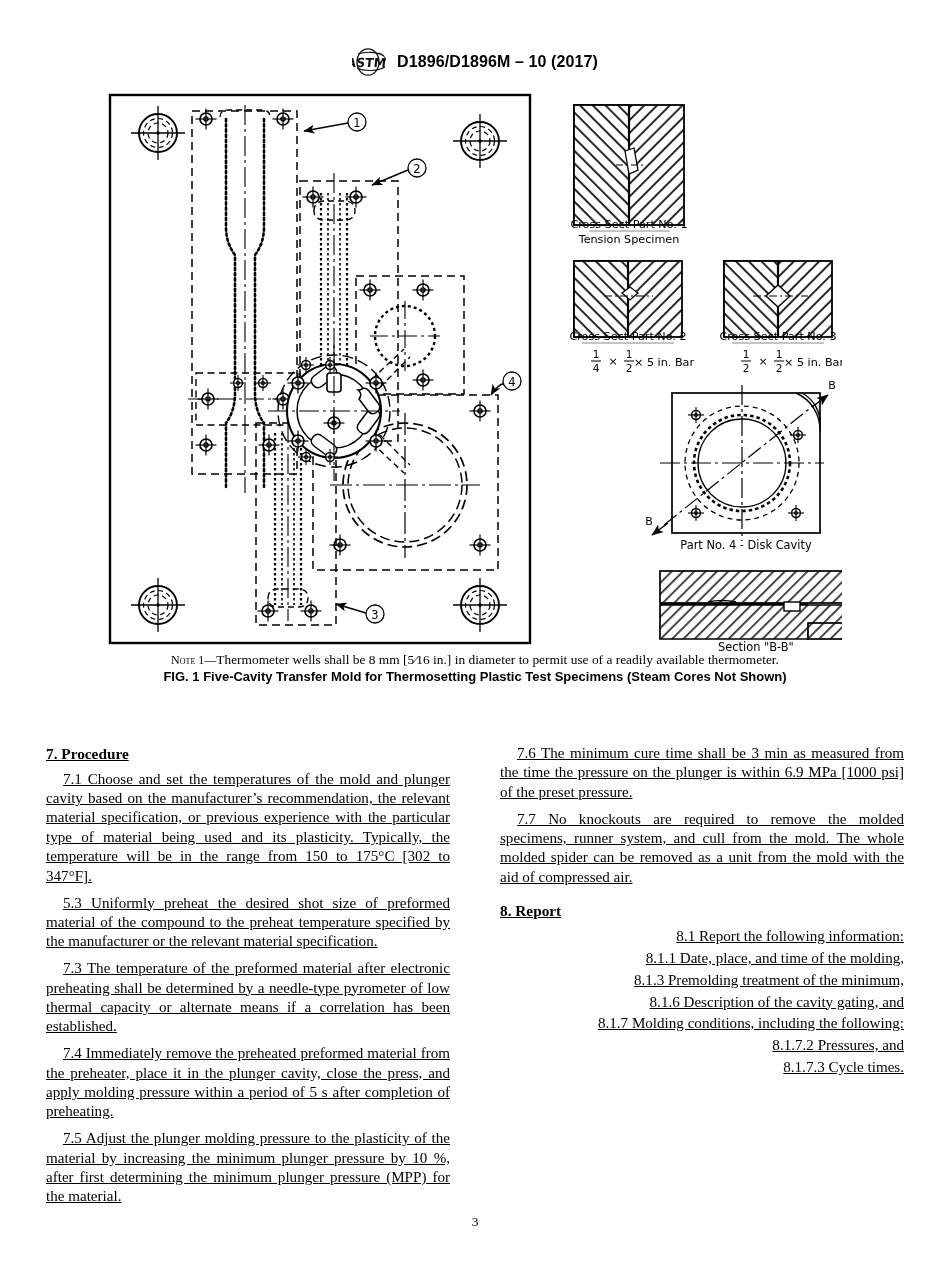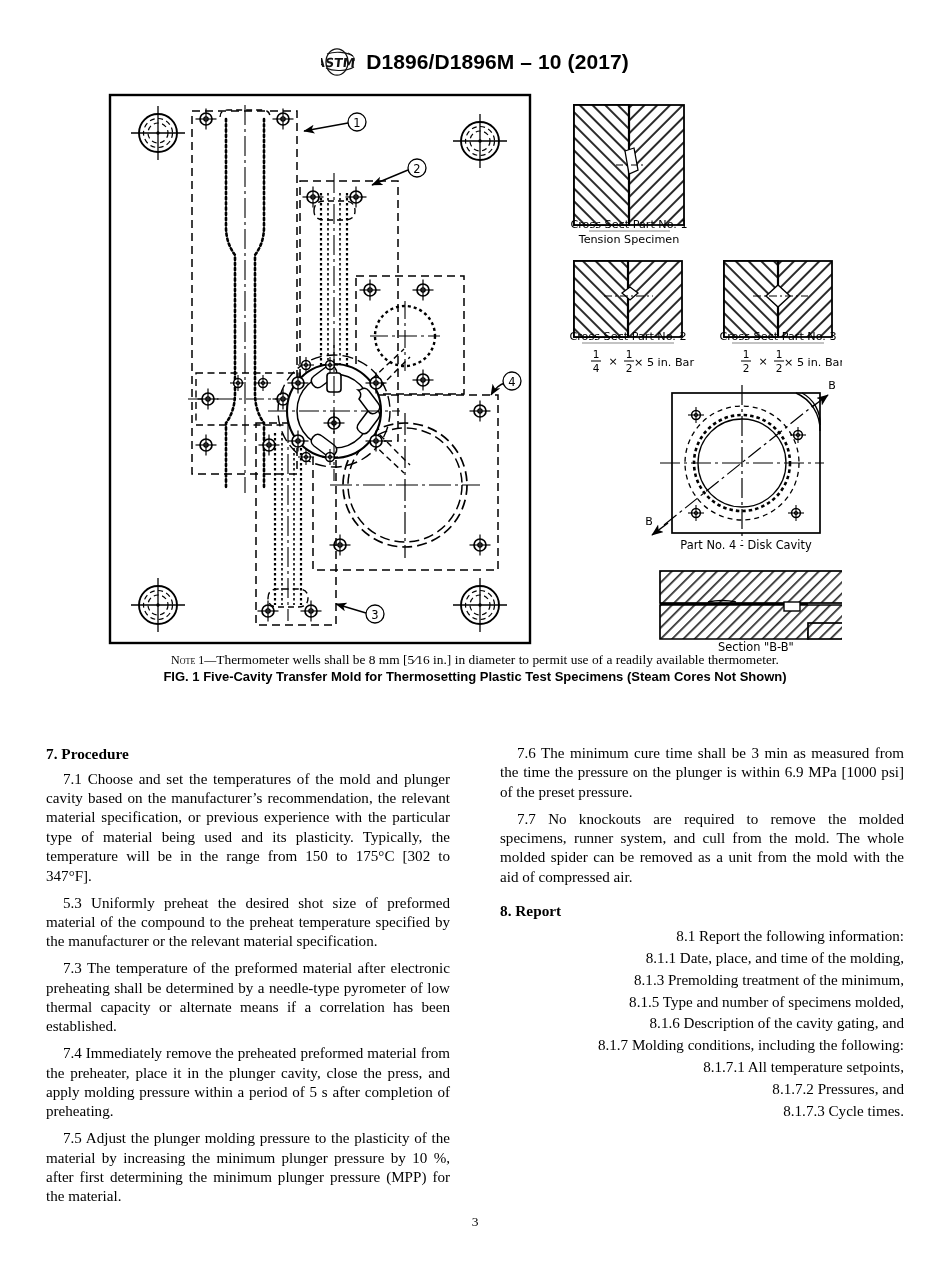--- a/index.html
+++ b/index.html
@@ -31,21 +31,21 @@
   }
   #astm-logo {
     width: 36px;
     height: 30px;
     flex: 0 0 auto;
     display: block;
   }
   #header-title {
     font-family: "Liberation Sans", "DejaVu Sans", sans-serif;
     font-weight: bold;
-    font-size: 21px;
+    font-size: 16px;
     letter-spacing: 0.1px;
     white-space: nowrap;
   }
 
   
   #figure-block {
     position: absolute;
     top: 93px;
     left: 108px;
     width: 734px;
@@ -80,20 +80,21 @@
 
   
   #body-columns {
     position: absolute;
     top: 744px;
     left: 46px;
     width: 858px;
     height: 460px;
     display: flex;
     gap: 50px;
+    text-decoration: underline;
   }
   .col {
     width: 410px;
     font-size: 15.1px;
     line-height: 1.285;
   }
   .sec-head {
     font-weight: bold;
     font-size: 15.3px;
     margin: 0 0 6px 0;
@@ -502,22 +503,20 @@
     <p class="para">7.5 Adjust the plunger molding pressure to the plasticity of the material by increasing the minimum plunger pressure by 10 %, after first determining the minimum plunger pressure (MPP) for the material.</p>
   </div>
 
   <div class="col">
     <p class="para">7.6 The minimum cure time shall be 3 min as measured from the time the pressure on the plunger is within 6.9 MPa [1000 psi] of the preset pressure.</p>
     <p class="para">7.7 No knockouts are required to remove the molded specimens, runner system, and cull from the mold. The whole molded spider can be removed as a unit from the mold with the aid of compressed air.</p>
     <div class="sec-head spaced">8.  Report</div>
     <p class="item">8.1 Report the following information:</p>
     <p class="item">8.1.1 Date, place, and time of the molding,</p>
     <p class="item">8.1.3 Premolding treatment of the minimum,</p>
-    <p class="item">8.1.5 Type and number of specimens molded,</p>
     <p class="item">8.1.6 Description of the cavity gating, and</p>
     <p class="item">8.1.7 Molding conditions, including the following:</p>
-    <p class="item">8.1.7.1 All temperature setpoints,</p>
     <p class="item">8.1.7.2 Pressures, and</p>
     <p class="item">8.1.7.3 Cycle times.</p>
   </div>
 </div>
 
 <div id="page-number">3</div>
 
 </body></html>

